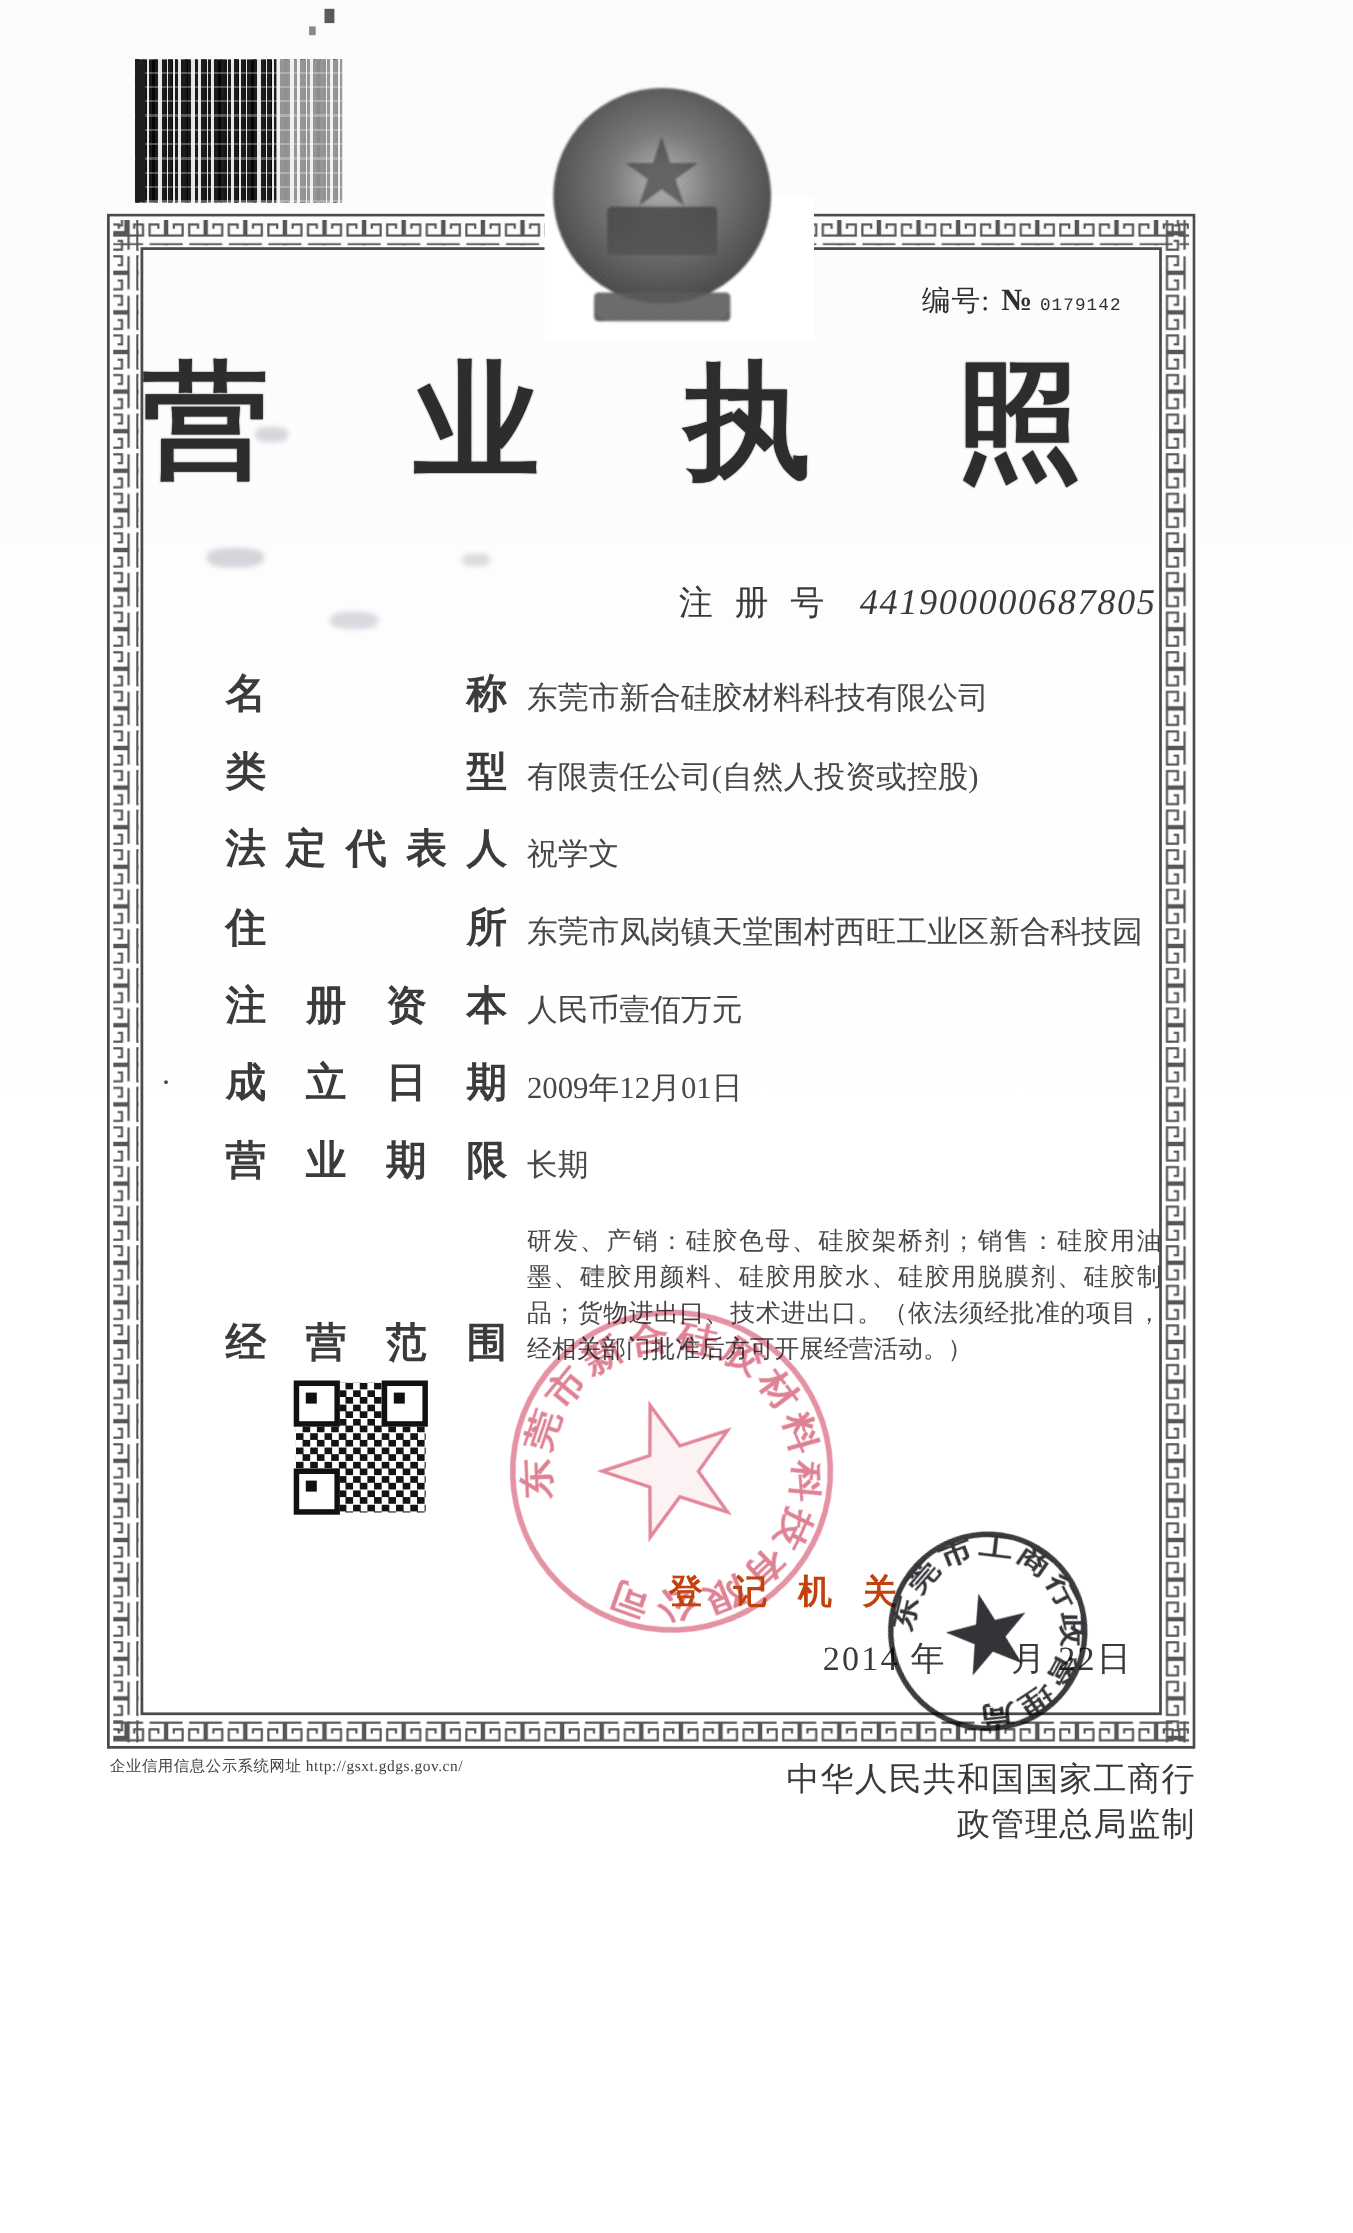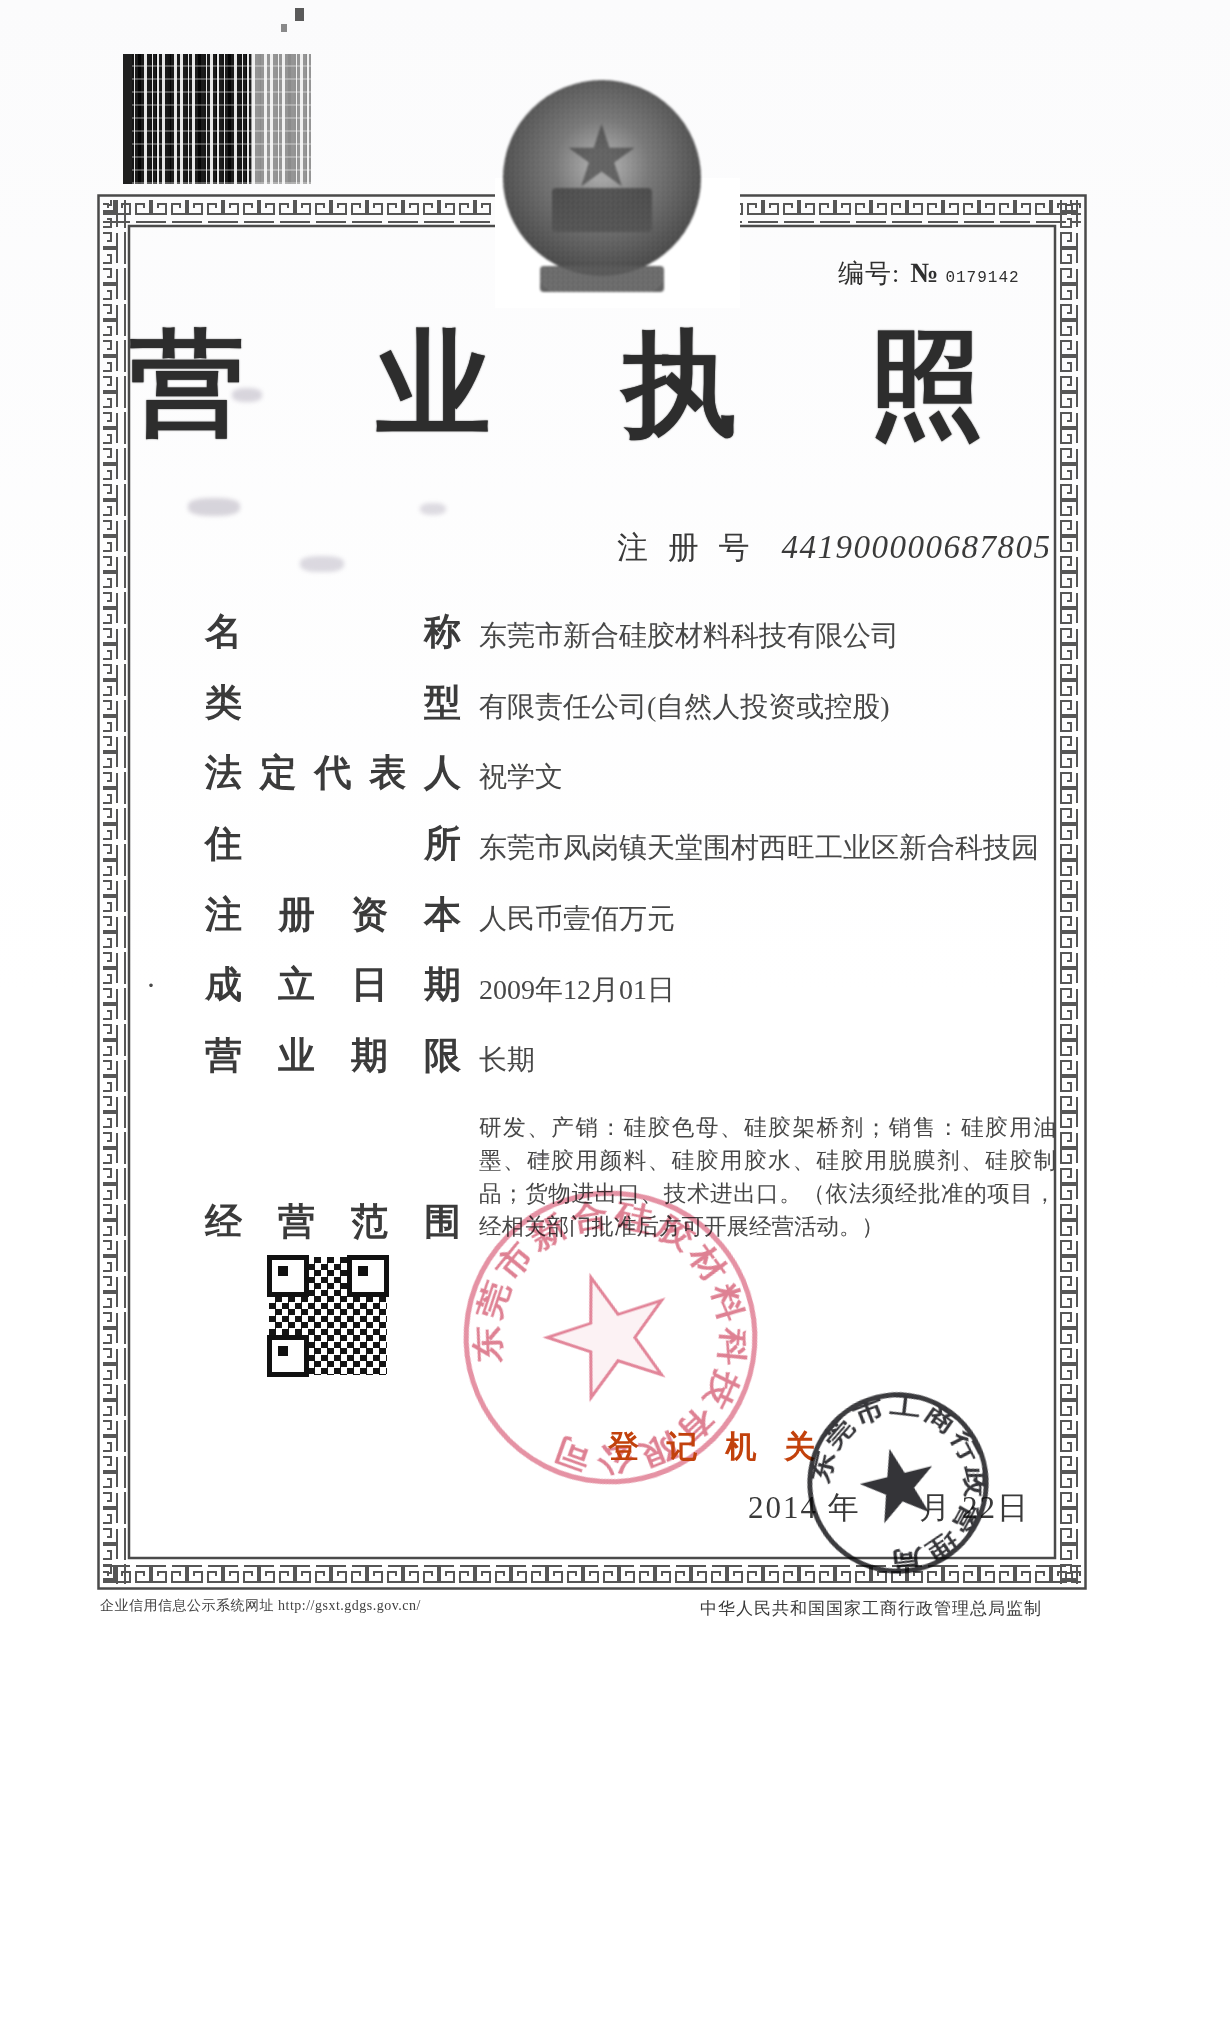--- a/index.html
+++ b/index.html
@@ -113,22 +113,22 @@
   }
   .issue-date{
     position:absolute;left:748px;top:1487px;font-size:31px;color:#3a3a3a;
     white-space:pre;z-index:5;letter-spacing:2px;
   }
   
   .footer-left{
     position:absolute;left:100px;top:1597px;font-size:14px;color:#3f3f3f;letter-spacing:.5px;
   }
   .footer-right{
-    position:absolute;left:700px;top:1597px;width:387px;
-    font-size:17px;color:#3a3a3a;letter-spacing:1px;
+    position:absolute;left:700px;top:1597px;width:387px;text-align:right;
+    font-size:30px;color:#3a3a3a;letter-spacing:1px;
   }
   
   .speck{position:absolute;background:#5a5a5a;filter:blur(.6px);}
   .sp1{left:295px;top:8px;width:9px;height:13px;}
   .sp2{left:281px;top:24px;width:6px;height:8px;opacity:.7;}
   .smudge{position:absolute;filter:blur(2.2px);opacity:.45;border-radius:40%;}
   .sm1{left:188px;top:498px;width:52px;height:18px;background:#a9a3b2;}
   .sm2{left:300px;top:556px;width:44px;height:16px;background:#b2adbc;}
   .sm3{left:420px;top:503px;width:26px;height:12px;background:#b7b2c0;}
   .sm4{left:232px;top:388px;width:30px;height:14px;background:#aca6b6;}

